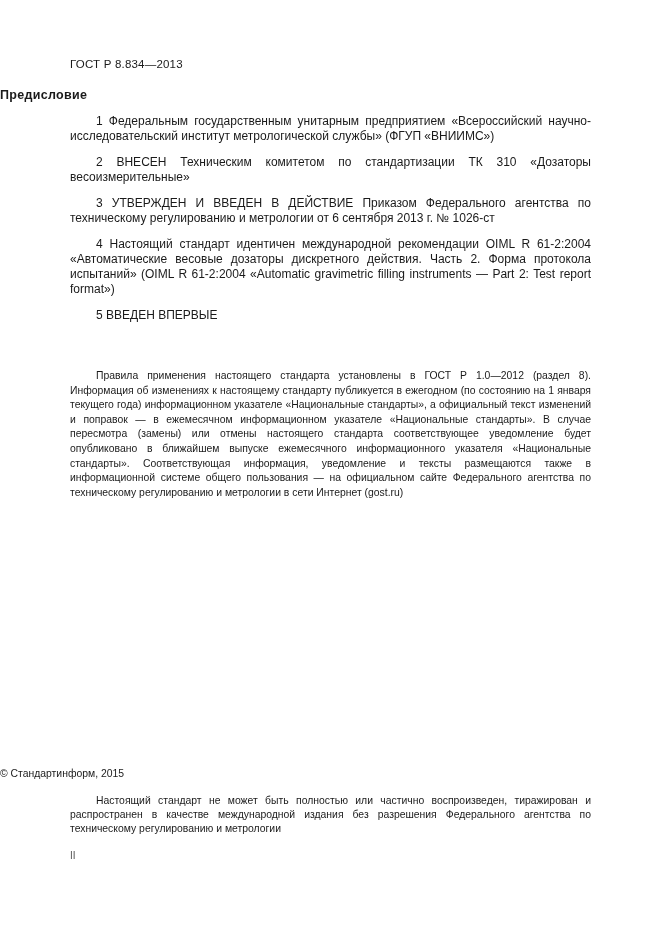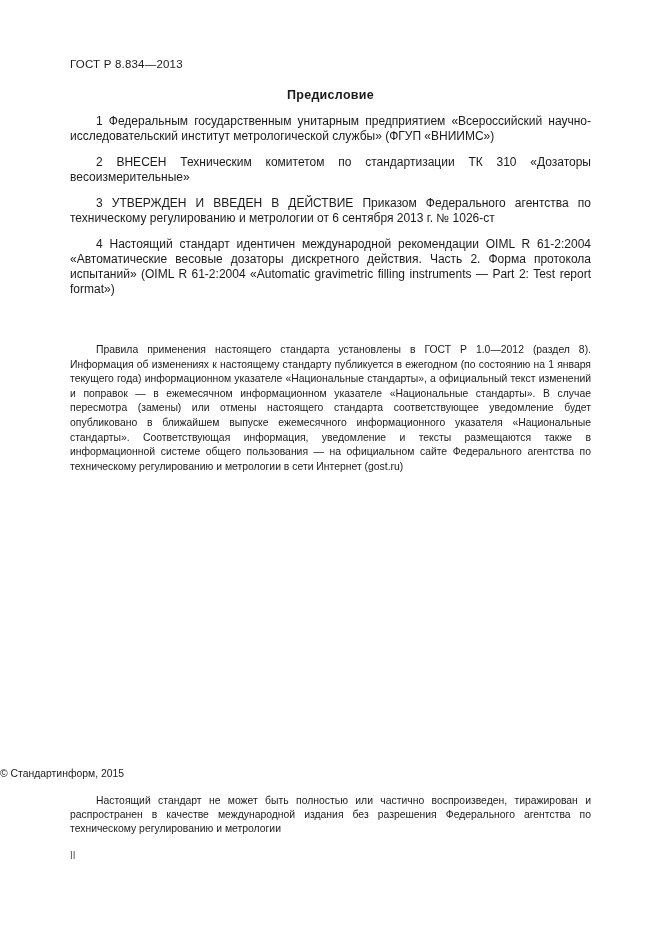--- a/index.html
+++ b/index.html
@@ -29,21 +29,21 @@
     top: 58px;
     font-size: 11.5px;
     letter-spacing: 0.2px;
     white-space: nowrap;
   }
   .title {
     position: absolute;
     left: 0;
     top: 88px;
     width: 661px;
-    text-align: center;
+    text-align: left;
     font-size: 12.5px;
     font-weight: bold;
     letter-spacing: 0.3px;
   }
   .content {
     position: absolute;
     left: 70px;
     top: 114px;
     width: 521px;
   }
@@ -93,20 +93,21 @@
 
   <div class="std-code">ГОСТ Р 8.834—2013</div>
 
   <div class="title">Предисловие</div>
 
   <div class="content">
     <p class="para">1 Федеральным государственным унитарным предприятием «Всероссийский научно-исследовательский институт метрологической службы» (ФГУП «ВНИИМС»)</p>
     <p class="para">2 ВНЕСЕН Техническим комитетом по стандартизации ТК 310 «Дозаторы весоизмерительные»</p>
     <p class="para">3 УТВЕРЖДЕН И ВВЕДЕН В ДЕЙСТВИЕ Приказом Федерального агентства по техническому регулированию и метрологии от 6 сентября 2013 г. № 1026-ст</p>
     <p class="para">4 Настоящий стандарт идентичен международной рекомендации OIML R 61-2:2004 «Автоматические весовые дозаторы дискретного действия. Часть 2. Форма протокола испытаний» (OIML R 61-2:2004 «Automatic gravimetric filling instruments — Part 2: Test report format»)</p>
+    <p class="para">5 ВВЕДЕН ВПЕРВЫЕ</p>
 
     <p class="notice">Правила применения настоящего стандарта установлены в ГОСТ Р 1.0—2012 (раздел 8). Информация об изменениях к настоящему стандарту публикуется в ежегодном (по состоянию на 1 января текущего года) информационном указателе «Национальные стандарты», а официальный текст изменений и поправок — в ежемесячном информационном указателе «Национальные стандарты». В случае пересмотра (замены) или отмены настоящего стандарта соответствующее уведомление будет опубликовано в ближайшем выпуске ежемесячного информационного указателя «Национальные стандарты». Соответствующая информация, уведомление и тексты размещаются также в информационной системе общего пользования — на официальном сайте Федерального агентства по техническому регулированию и метрологии в сети Интернет (gost.ru)</p>
   </div>
 
   <div class="copyright">© Стандартинформ, 2015</div>
 
   <div class="bottom-note">Настоящий стандарт не может быть полностью или частично воспроизведен, тиражирован и распространен в качестве международной издания без разрешения Федерального агентства по техническому регулированию и метрологии</div>
 
   <div class="page-number">II</div>
 

